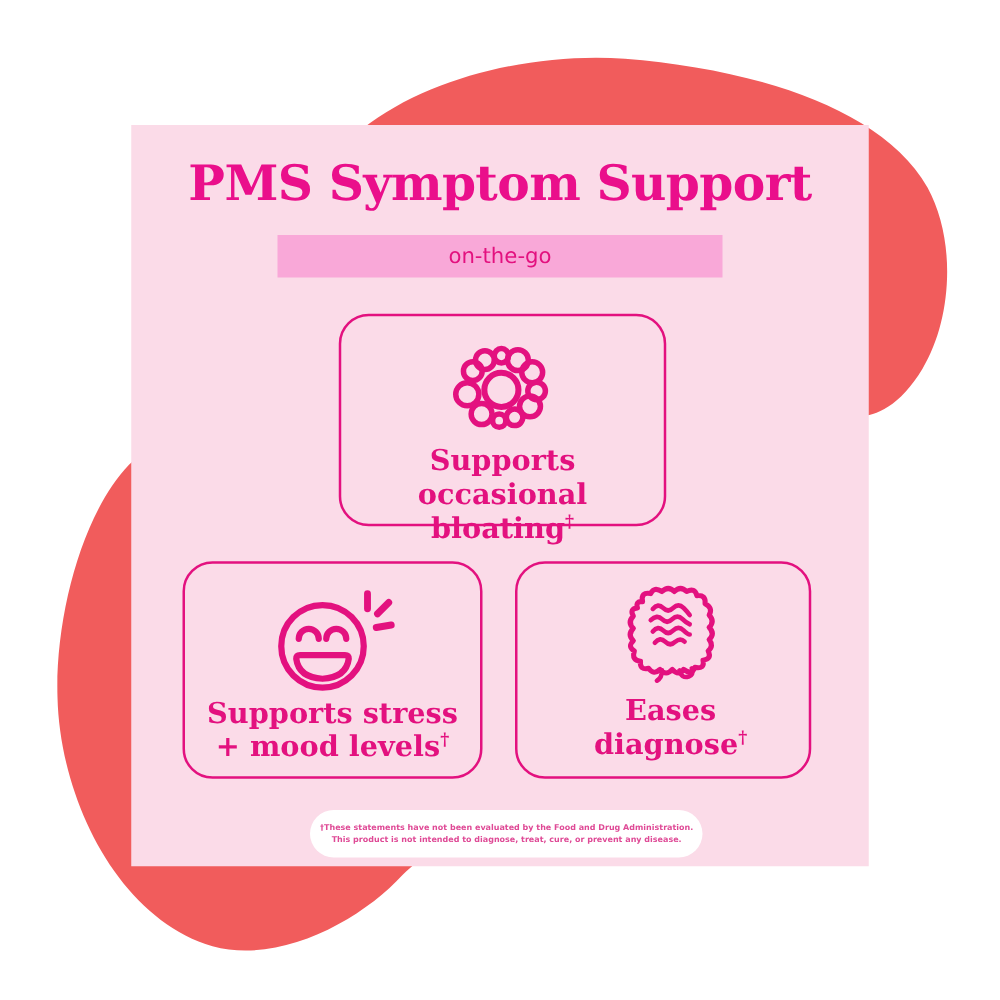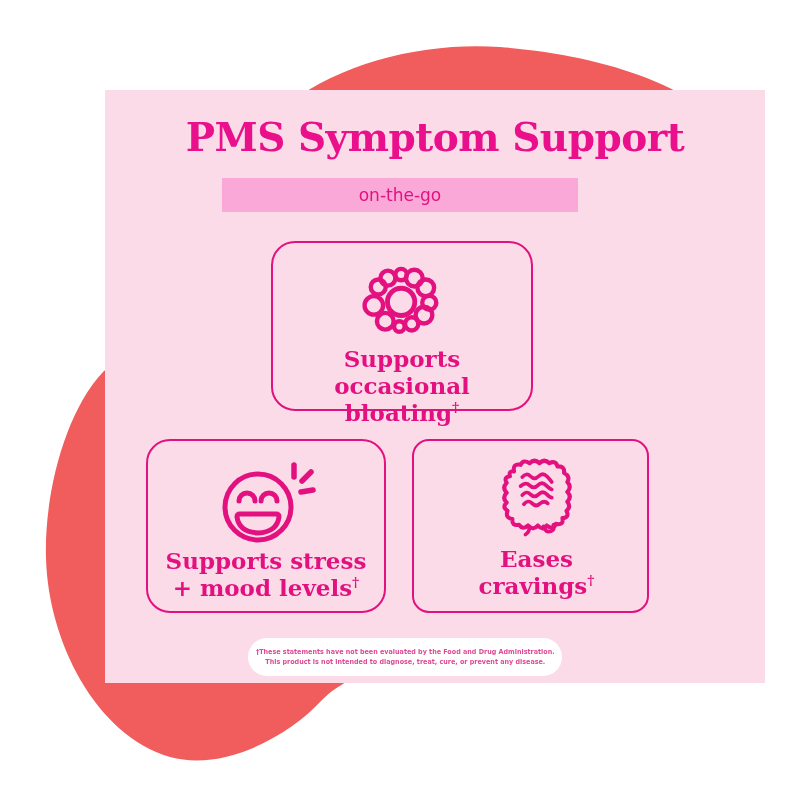--- a/index.html
+++ b/index.html
@@ -10,22 +10,22 @@
     overflow: hidden;
     font-family: "DejaVu Sans", sans-serif;
   }
   .blob-svg {
     position: absolute; left: 0; top: 0;
   }
   .blob-svg path { fill: var(--blob-coral, #F15C5C); }
 
   .panel {
     position: absolute;
-    left: 105px; top: 90px;
-    width: 660px; height: 593px;
+    left: 105px; top: 100px;
+    width: 590px; height: 593px;
     background: var(--background-pink, #FBDBE8);
   }
   .title {
     position: absolute;
     left: 0; top: 24px; width: 100%;
     text-align: center;
     font-family: "DejaVu Serif", serif;
     font-weight: 700;
     font-size: 39px;
     letter-spacing: -0.5px;
@@ -50,21 +50,21 @@
     border: 2.5px solid var(--accent-magenta, #E3117F);
     border-radius: 24px;
     box-sizing: border-box;
     display: flex;
     flex-direction: column;
     align-items: center;
     justify-content: space-between;
   }
   .card-bloating { left: 166px; top: 151px; width: 262px; height: 170px; padding: 14px 0 12px 0; }
   .card-mood     { left: 41px;  top: 349px; width: 240px; height: 174px; padding: 10px 0 12px 0; }
-  .card-cravings { left: 307px; top: 349px; width: 237px; height: 174px; padding: 14px 0 12px 12px; border-radius: 17px; }
+  .card-cravings { left: 307px; top: 349px; width: 237px; height: 174px; padding: 14px 0 12px 12px; }
   .card-icon { color: var(--accent-magenta, #E3117F); flex: 0 0 auto; }
   .card-text {
     font-family: "DejaVu Serif", serif;
     font-weight: 700;
     font-size: 23px;
     line-height: 1.18;
     text-align: center;
     color: var(--accent-magenta, #E3117F);
   }
   .card-text sup { font-size: 60%; }
@@ -163,21 +163,21 @@
                Q 7 40 13 34 Q 9 27 17 26 Q 15 19 22 20 Z"></path>
       <path d="M 32 27 Q 37 21 42 26 Q 47 31 52 26 Q 57 21 62 26 Q 66 30 68 33" stroke-width="4.5"></path>
       <path d="M 30 38 Q 36 32 41 37 Q 46 42 51 37 Q 56 32 61 37 Q 65 41 68 42" stroke-width="4.5"></path>
       <path d="M 32 49 Q 37 43 42 48 Q 47 53 52 48 Q 57 43 62 48 Q 66 52 68 52" stroke-width="4.5"></path>
       <path d="M 34 60 Q 39 54 44 59 Q 49 64 54 59 Q 59 55 63 59" stroke-width="4.5"></path>
       <path d="M 41 87 Q 41 94 36 97" stroke-width="4.5"></path>
       <path d="M 58 87 Q 60 95 67 93 Q 72 91 70 85" stroke-width="4.5"></path>
     </svg>
     <div class="card-text">
       <span>Eases</span><br>
-      <span>cravings</span><sup>†</sup>
+      <span>diagnose</span><sup>†</sup>
     </div>
   </div>
 
   <div class="pill">
     <div class="pill-text">
       <div>†These statements have not been evaluated by the Food and Drug Administration.</div>
       <div>This product is not intended to diagnose, treat, cure, or prevent any disease.</div>
     </div>
   </div>
 

